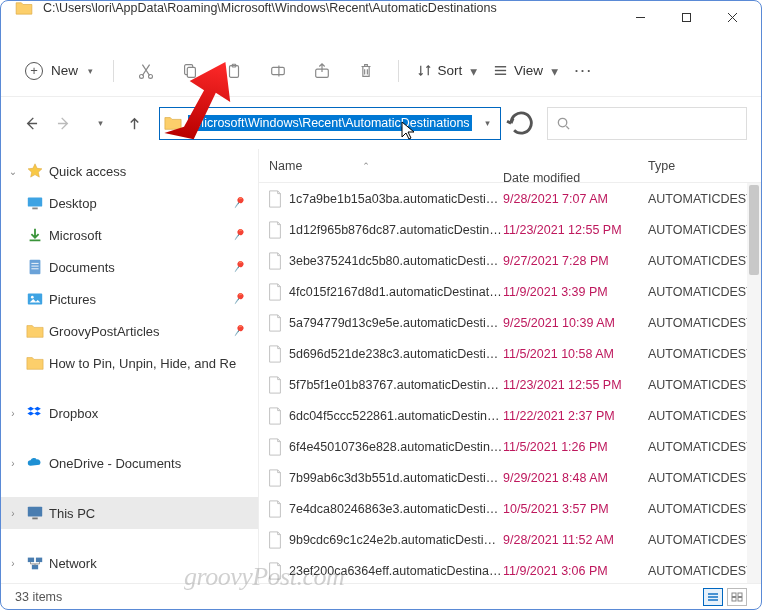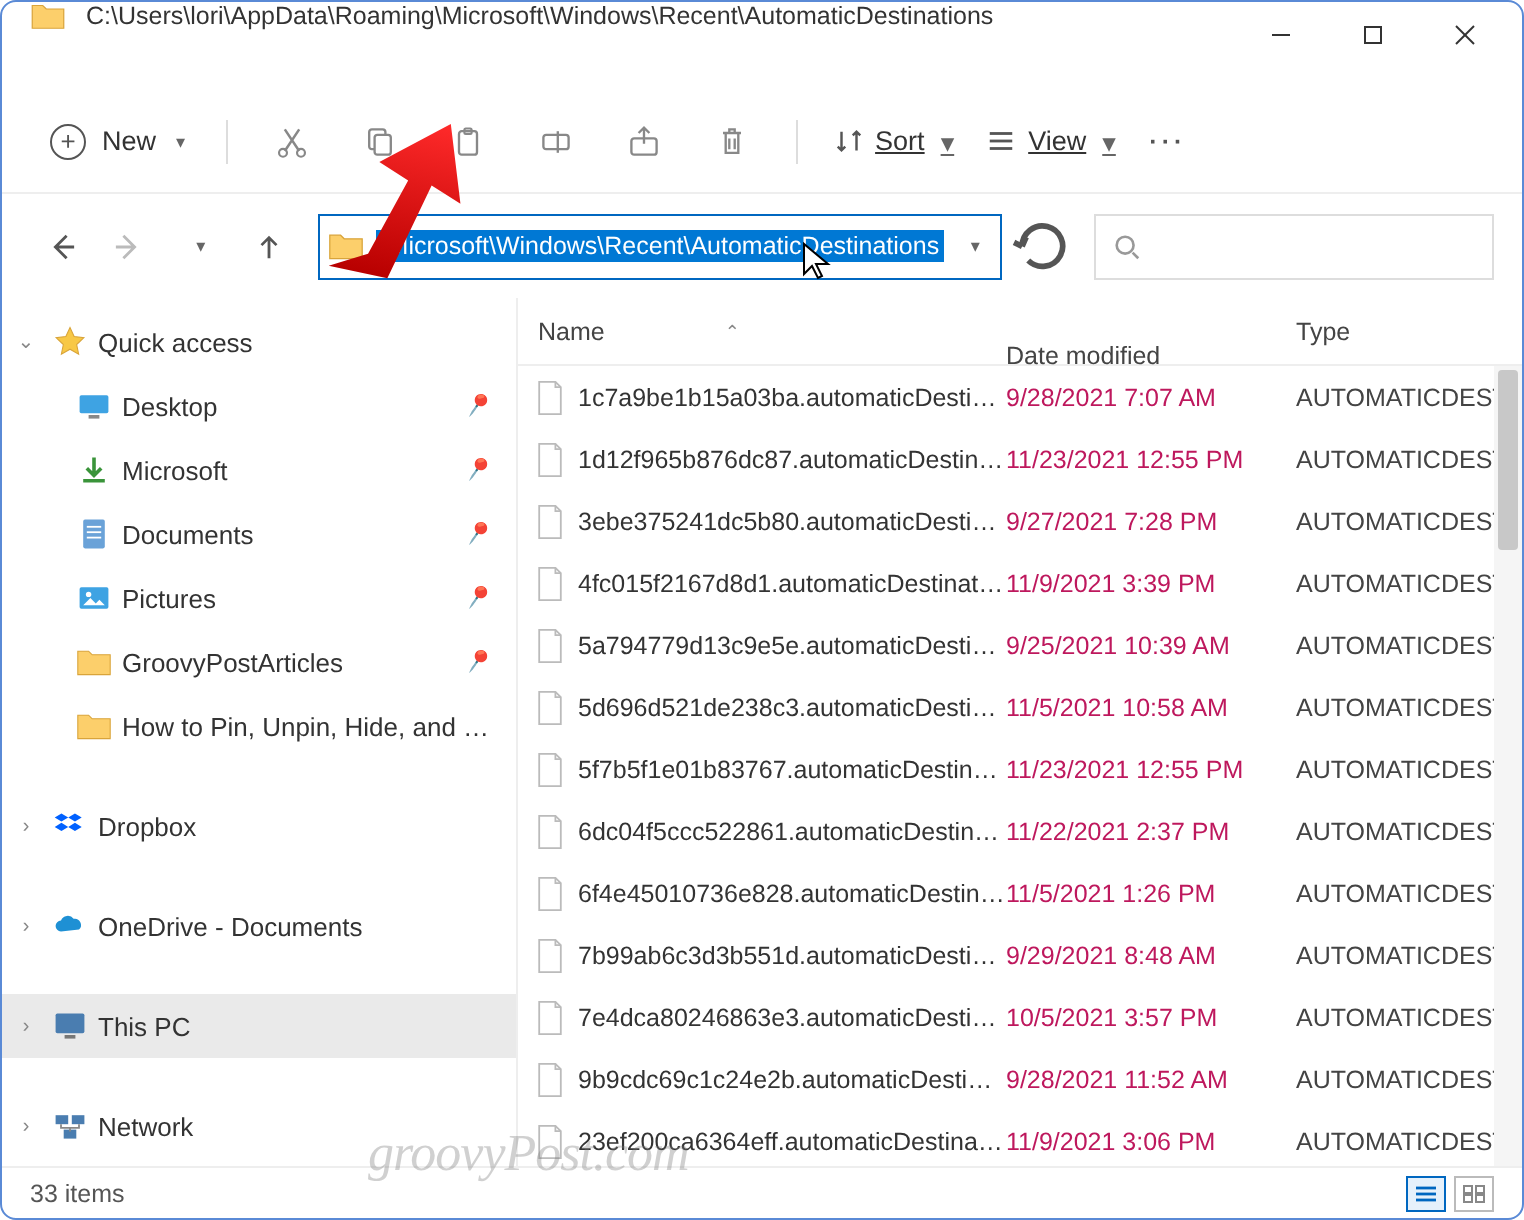--- a/index.html
+++ b/index.html
@@ -18,21 +18,21 @@
   .toolbar { height: 52px; display: flex; align-items: center; padding: 0 14px; gap: 0; border-bottom: 1px solid #eee; }
   .new-btn { display: flex; align-items: center; gap: 8px; padding: 6px 10px; border-radius: 4px; cursor: pointer; }
   .new-btn .plus { width: 18px; height: 18px; border: 1.3px solid #555; border-radius: 50%; display: flex; align-items: center; justify-content: center; font-size: 13px; line-height: 1; color: #555; }
   .new-btn span.lbl { font-size: 13.5px; }
   .chev { font-size: 9px; color: #666; margin-left: 2px; }
   .tsep { width: 1px; height: 22px; background: #ddd; margin: 0 10px; }
   .ticon { width: 44px; height: 36px; display: flex; align-items: center; justify-content: center; cursor: pointer; color: #888; }
   .ticon svg { width: 18px; height: 18px; }
   .sort-view { display: flex; align-items: center; gap: 6px; padding: 6px 8px; cursor: pointer; }
   .sort-view svg { width: 15px; height: 15px; color: #555; }
-  .sort-view span { font-size: 13.5px; text-decoration: underline; }
+  .sort-view span { font-size: 13.5px; }
   .more { width: 36px; display: flex; align-items: center; justify-content: center; cursor: pointer; letter-spacing: 2px; font-weight: bold; color: #555; }
   
   
   .addrline { height: 52px; display: flex; align-items: center; padding: 0 14px; gap: 4px; }
   .navbtn { width: 34px; height: 34px; display: flex; align-items: center; justify-content: center; color: #777; cursor: pointer; }
   .navbtn.disabled { color: #bbb; }
   .navbtn svg { width: 15px; height: 15px; }
   .addrbox { flex: 0 0 330px; height: 33px; border: 1px solid #0067c0; display: flex; align-items: center; padding: 0 4px; gap: 6px; margin-left: 6px; }
   .folder-ico { width: 18px; height: 16px; flex-shrink: 0; }
   .addrtext { flex: 1; background: #0078d4; color: #fff; padding: 1px 2px; font-size: 12.5px; white-space: nowrap; overflow: hidden; }
@@ -44,21 +44,21 @@
   .content { flex: 1; display: flex; overflow: hidden; }
   
   
   .sidebar { width: 258px; border-right: 1px solid #eee; padding: 6px 0; overflow-y: hidden; }
   .side-item { display: flex; align-items: center; height: 32px; padding: 0 12px 0 4px; gap: 4px; cursor: pointer; }
   .side-item.selected { background: #eaeaea; }
   .side-chev { width: 16px; display: flex; align-items: center; justify-content: center; font-size: 10px; color: #888; }
   .side-icon { width: 20px; height: 20px; display: flex; align-items: center; justify-content: center; flex-shrink: 0; }
   .side-label { flex: 1; white-space: nowrap; overflow: hidden; text-overflow: ellipsis; font-size: 13px; }
   .pin { color: #888; font-size: 12px; transform: rotate(35deg); }
-  .side-item.sub { padding-left: 36px; }
+  .side-item.sub { padding-left: 24px; }
   .side-gap { height: 18px; }
   
   
   .filelist { flex: 1; display: flex; flex-direction: column; overflow: hidden; }
   .cols { display: flex; height: 34px; align-items: center; border-bottom: 1px solid #eee; color: #444; font-size: 12.5px; }
   .col-name { width: 244px; padding-left: 10px; display: flex; align-items: center; gap: 60px; }
   .col-date { width: 145px; margin-top: 25px; }
   .col-type { flex: 1; }
   .sortind { font-size: 9px; color: #888; }
   .rows { flex: 1; overflow-y: auto; position: relative; }

